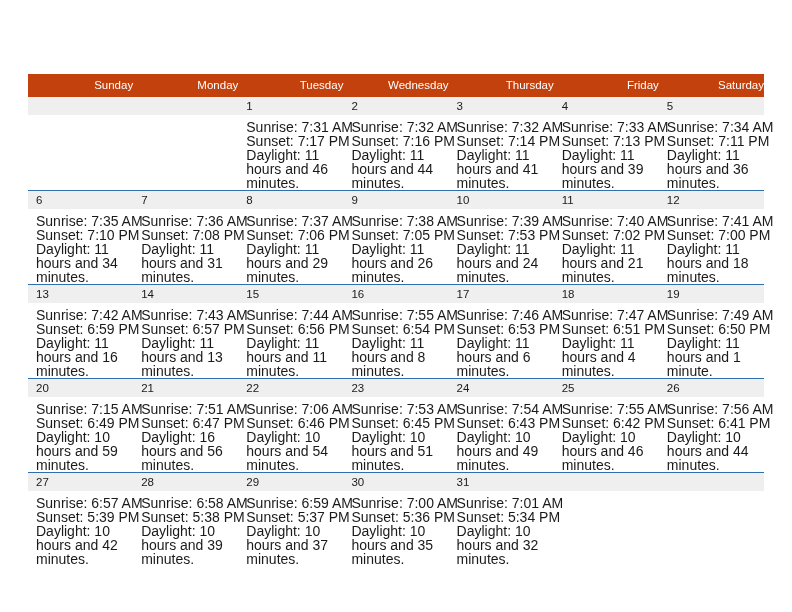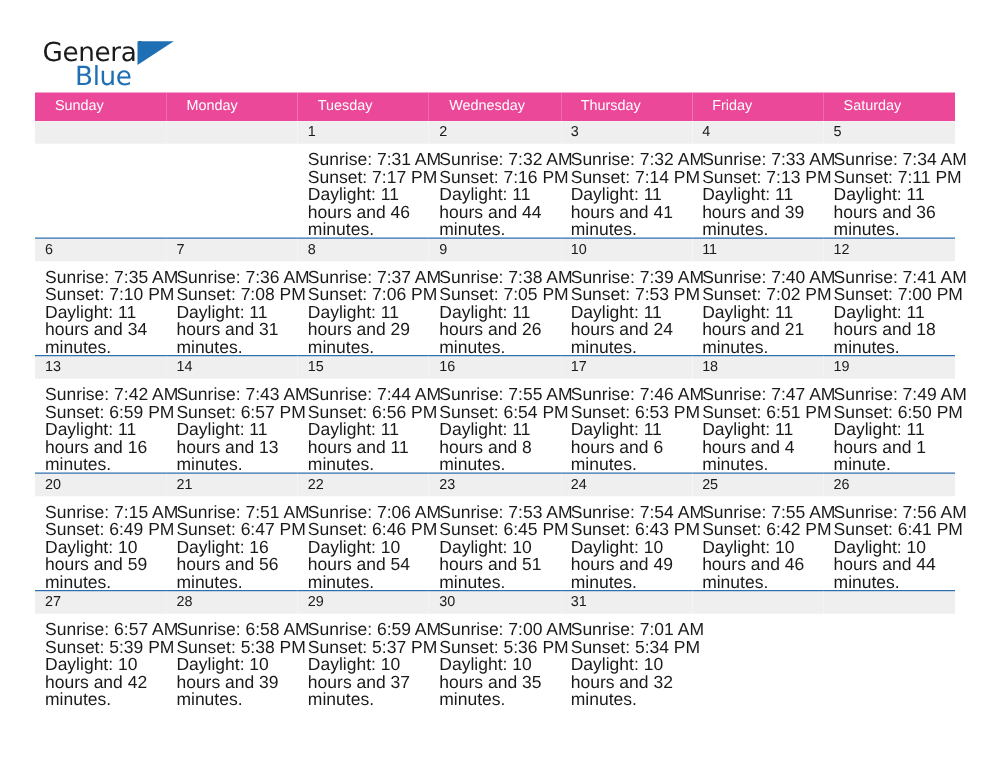--- a/index.html
+++ b/index.html
@@ -93,25 +93,25 @@
   .cal-wrap {
     margin: 0 28px 0 28px;
     width: 736px;
   }
   table.cal {
     width: 736px;
     border-collapse: collapse;
     table-layout: fixed;
   }
   table.cal th {
-    background: #ec4899;
+    background: #c2410c;
     color: #ffffff;
     font-size: 11.5px;
     font-weight: normal;
-    text-align: left;
+    text-align: right;
     padding: 5px 0 6px 16px;
     border: none;
     font-family: "Liberation Sans", sans-serif;
   }
   table.cal td {
     vertical-align: top;
     padding: 0;
     border: none;
     border-top: 1px solid #2f6fae;
     height: 90px;
@@ -142,25 +142,20 @@
   .details div { white-space: nowrap; }
   .details .daylight { white-space: normal; }
 </style>
 </head>
 <body>
 
 <div class="page">
 
   <div class="header">
 
-    <div class="logo">
-      <span class="logo-general">General</span>
-      <span class="logo-tri"></span>
-      <span class="logo-blue">Blue</span>
-    </div>
 
     <div class="titleblock">
     </div>
 
   </div>
 
   <div class="cal-wrap">
     <table class="cal">
       <thead>
         <tr id="weekday-row">

